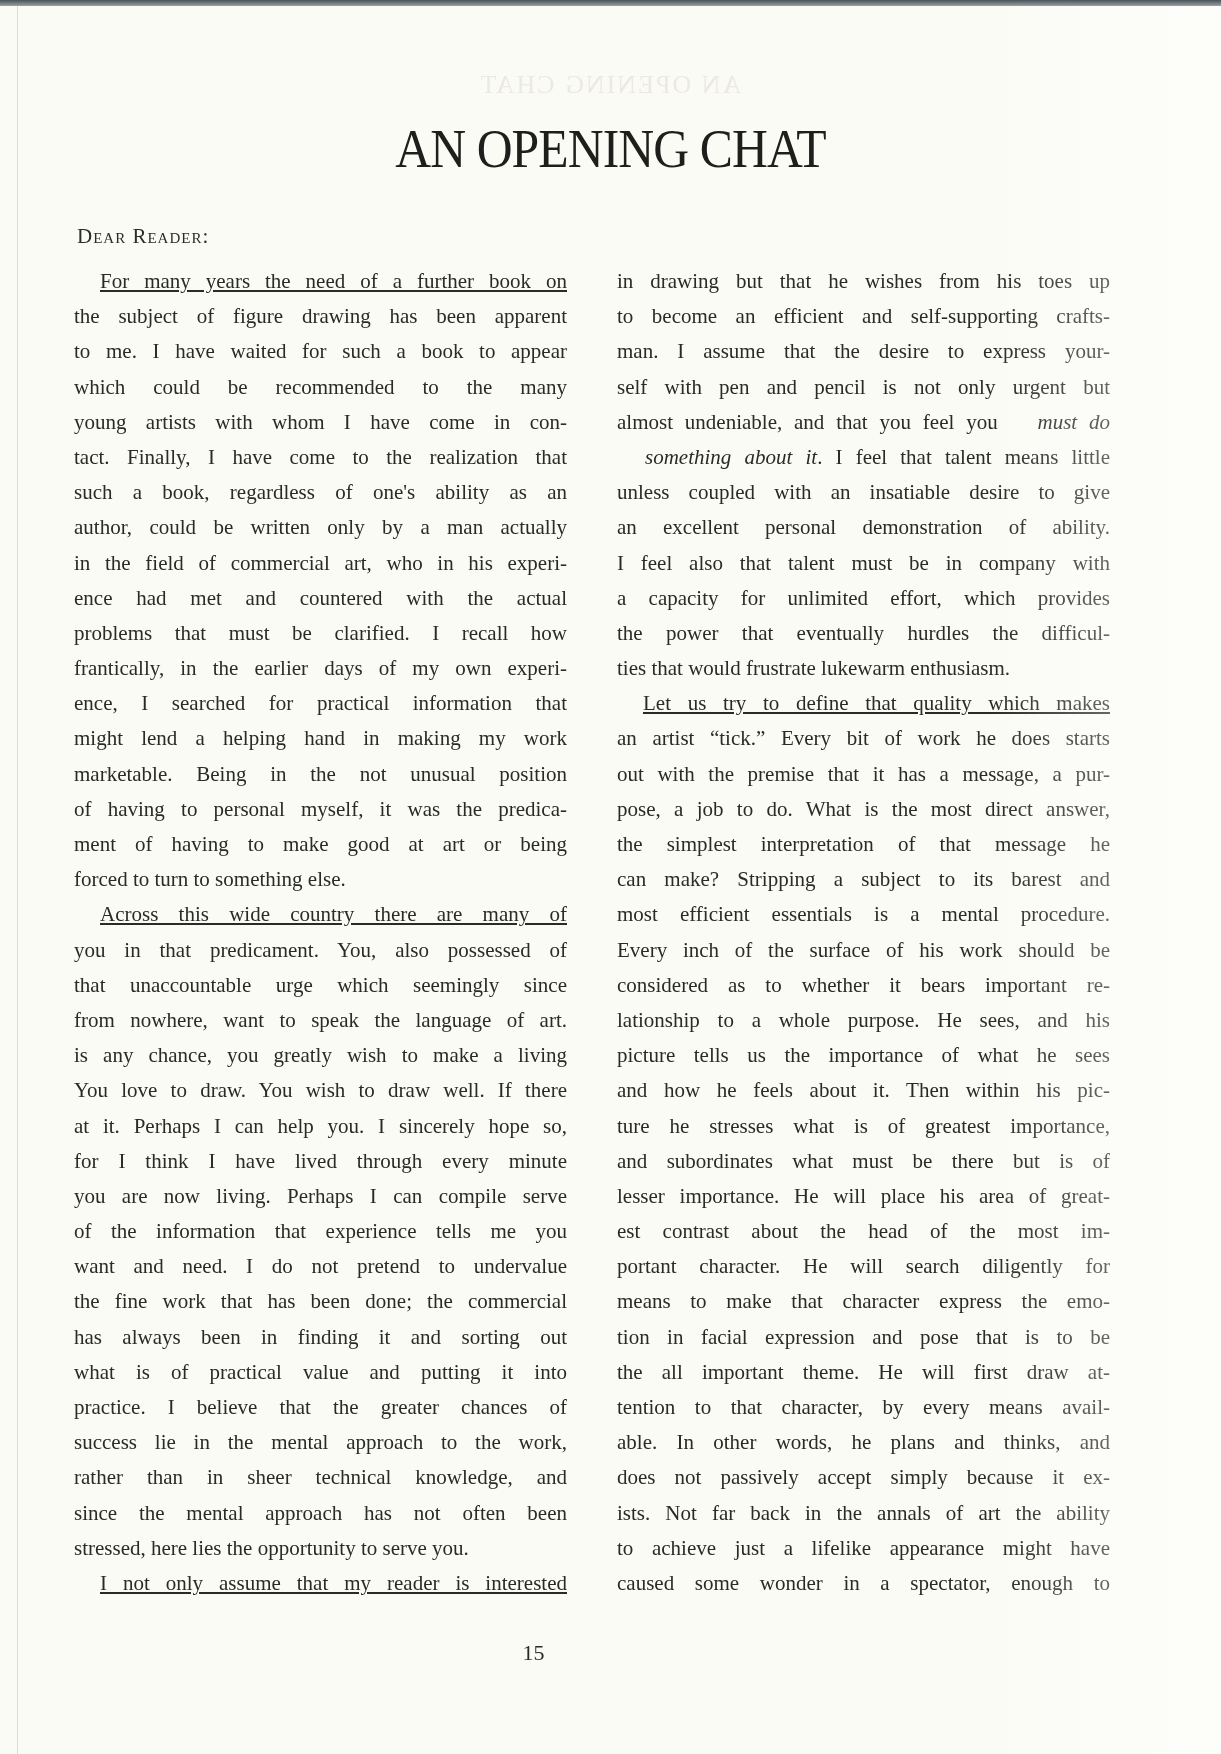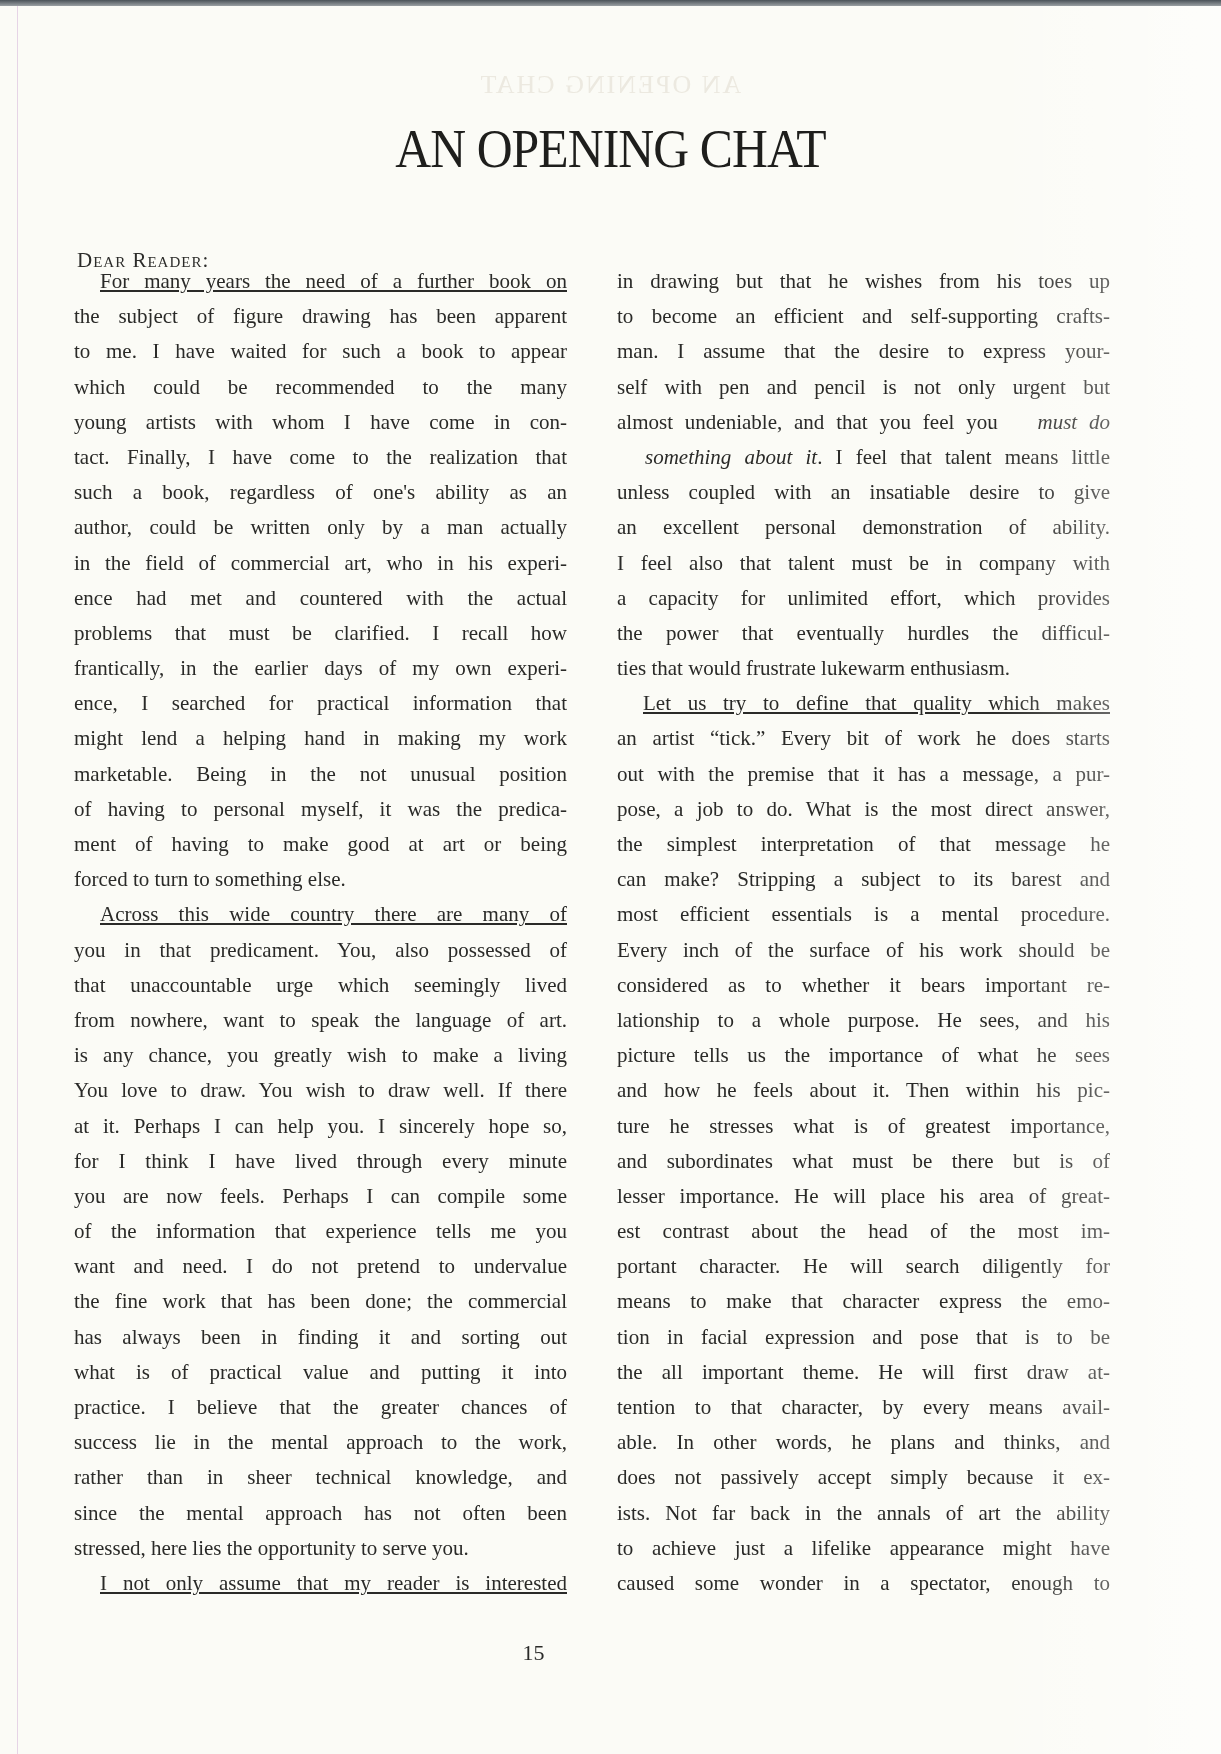--- a/index.html
+++ b/index.html
@@ -12,21 +12,21 @@
   .topbar { position: absolute; left: 0; top: 0; width: 1221px; height: 6px;
     background: linear-gradient(#4a5258, #9aa0a3); }
   .leftedge { position: absolute; left: 17px; top: 6px; width: 1px; height: 1748px; background: #e6d4e6; }
   .rightfade { position: absolute; right: 0; top: 6px; width: 230px; height: 1748px;
     background: linear-gradient(90deg, rgba(255,255,255,0), rgba(255,255,255,0.55)); }
   .ghost { position: absolute; left: 420px; top: 70px; width: 380px; text-align: center;
     font-size: 26px; color: #ece9e0; letter-spacing: 2px; transform: scaleX(-1); }
   .title { position: absolute; left: 0; top: 118px; width: 1221px; text-align: center;
     font-size: 54px; font-weight: normal; letter-spacing: -1px; color: #1e1e1c;
     transform: scaleX(0.92); margin: 0; }
-  .salutation { position: absolute; left: 77px; top: 248px; font-size: 21px;
+  .salutation { position: absolute; left: 77px; top: 224px; font-size: 21px;
     font-variant: small-caps; letter-spacing: 1px; color: #2c2c2a; }
   .col { position: absolute; top: 264px; width: 493px; }
   .col.left { left: 74px; }
   .col.right { left: 617px; top: 264px; }
   .line {
     display: block; height: 35.2px; line-height: 35.2px; font-size: 21px;
     text-align: justify; text-align-last: justify; white-space: nowrap; overflow: hidden;
     word-spacing: 0px;
   }
   .line.last { text-align-last: left; }
@@ -59,27 +59,27 @@
     <span class="line"><span>problems that must be clarified. I recall how</span></span>
     <span class="line"><span>frantically, in the earlier days of my own experi-</span></span>
     <span class="line"><span>ence, I searched for practical information that</span></span>
     <span class="line"><span>might lend a helping hand in making my work</span></span>
     <span class="line"><span>marketable. Being in the not unusual position</span></span>
     <span class="line"><span>of having to personal myself, it was the predica-</span></span>
     <span class="line"><span>ment of having to make good at art or being</span></span>
     <span class="line last"><span>forced to turn to something else.</span></span>
     <span class="line indent"><span>Across this wide country there are many of</span></span>
     <span class="line"><span>you in that predicament. You, also possessed of</span></span>
-    <span class="line"><span>that unaccountable urge which seemingly lived</span></span>
+    <span class="line"><span>that unaccountable urge which seemingly since</span></span>
     <span class="line"><span>from nowhere, want to speak the language of art.</span></span>
     <span class="line"><span>is any chance, you greatly wish to make a living</span></span>
     <span class="line"><span>You love to draw. You wish to draw well. If there</span></span>
     <span class="line"><span>at it. Perhaps I can help you. I sincerely hope so,</span></span>
     <span class="line"><span>for I think I have lived through every minute</span></span>
-    <span class="line"><span>you are now feels. Perhaps I can compile some</span></span>
+    <span class="line"><span>you are now living. Perhaps I can compile serve</span></span>
     <span class="line"><span>of the information that experience tells me you</span></span>
     <span class="line"><span>want and need. I do not pretend to undervalue</span></span>
     <span class="line"><span>the fine work that has been done; the commercial</span></span>
     <span class="line"><span>has always been in finding it and sorting out</span></span>
     <span class="line"><span>what is of practical value and putting it into</span></span>
     <span class="line"><span>practice. I believe that the greater chances of</span></span>
     <span class="line"><span>success lie in the mental approach to the work,</span></span>
     <span class="line"><span>rather than in sheer technical knowledge, and</span></span>
     <span class="line"><span>since the mental approach has not often been</span></span>
     <span class="line last"><span>stressed, here lies the opportunity to serve you.</span></span>

